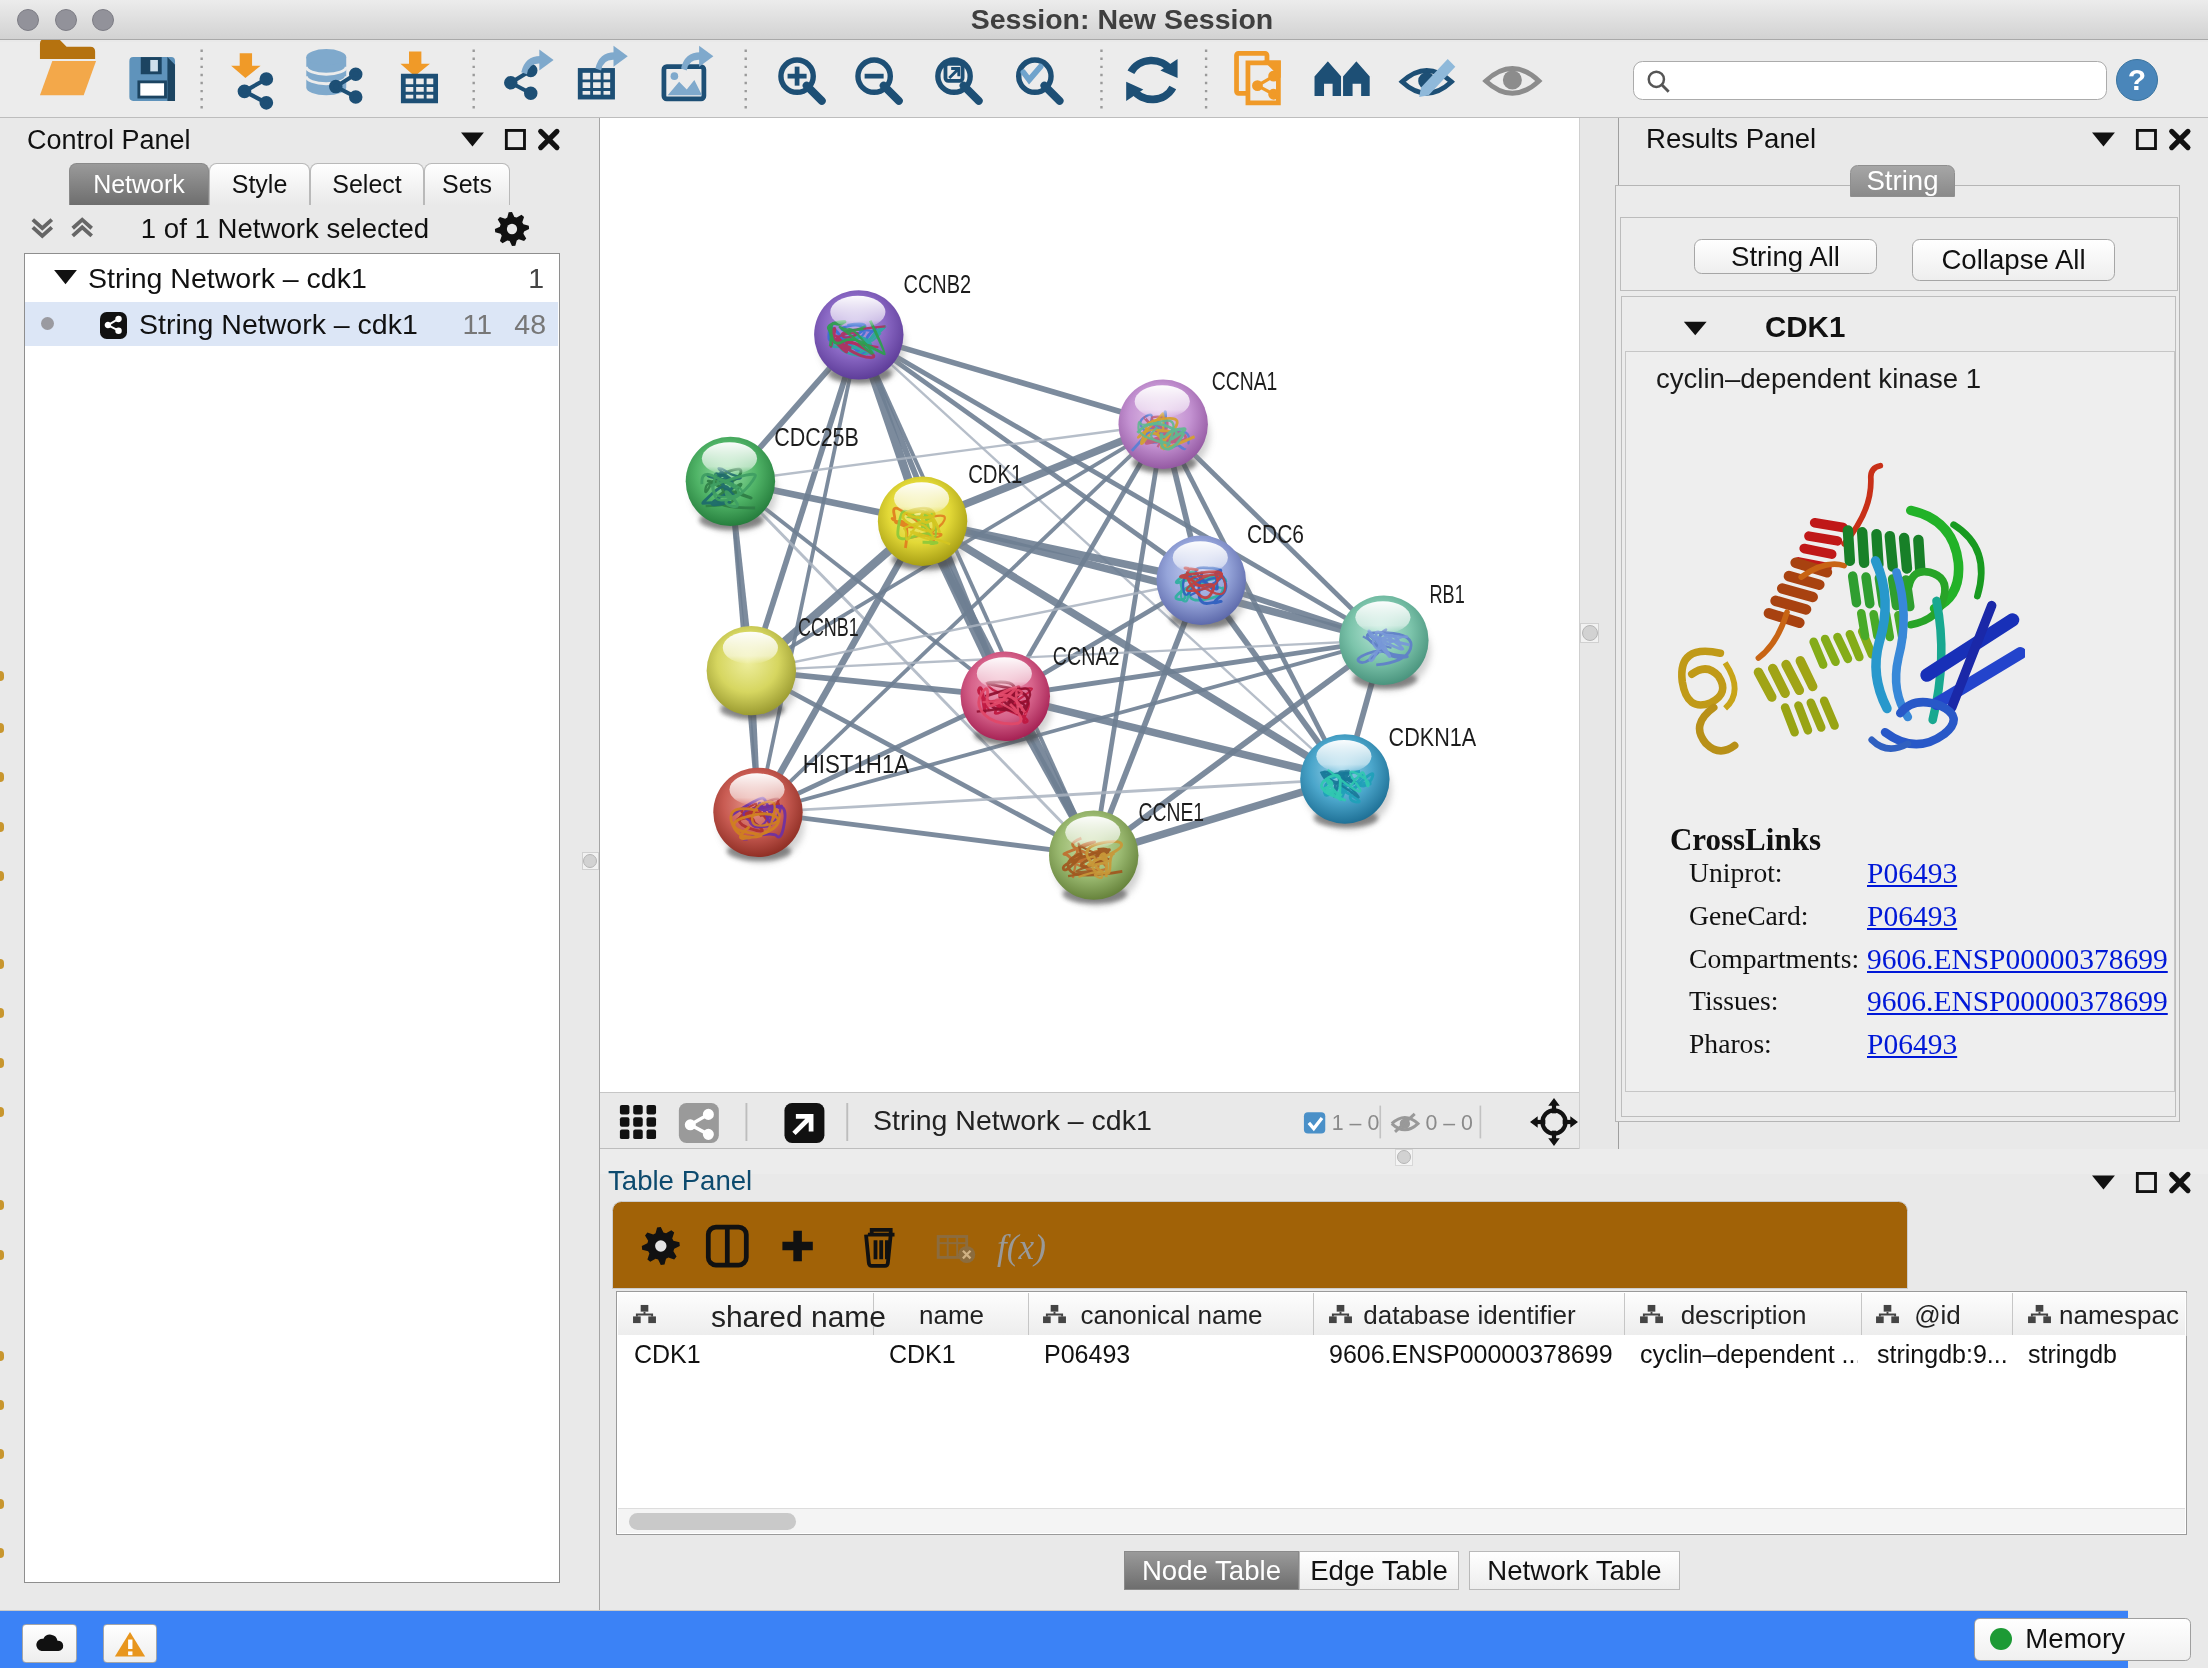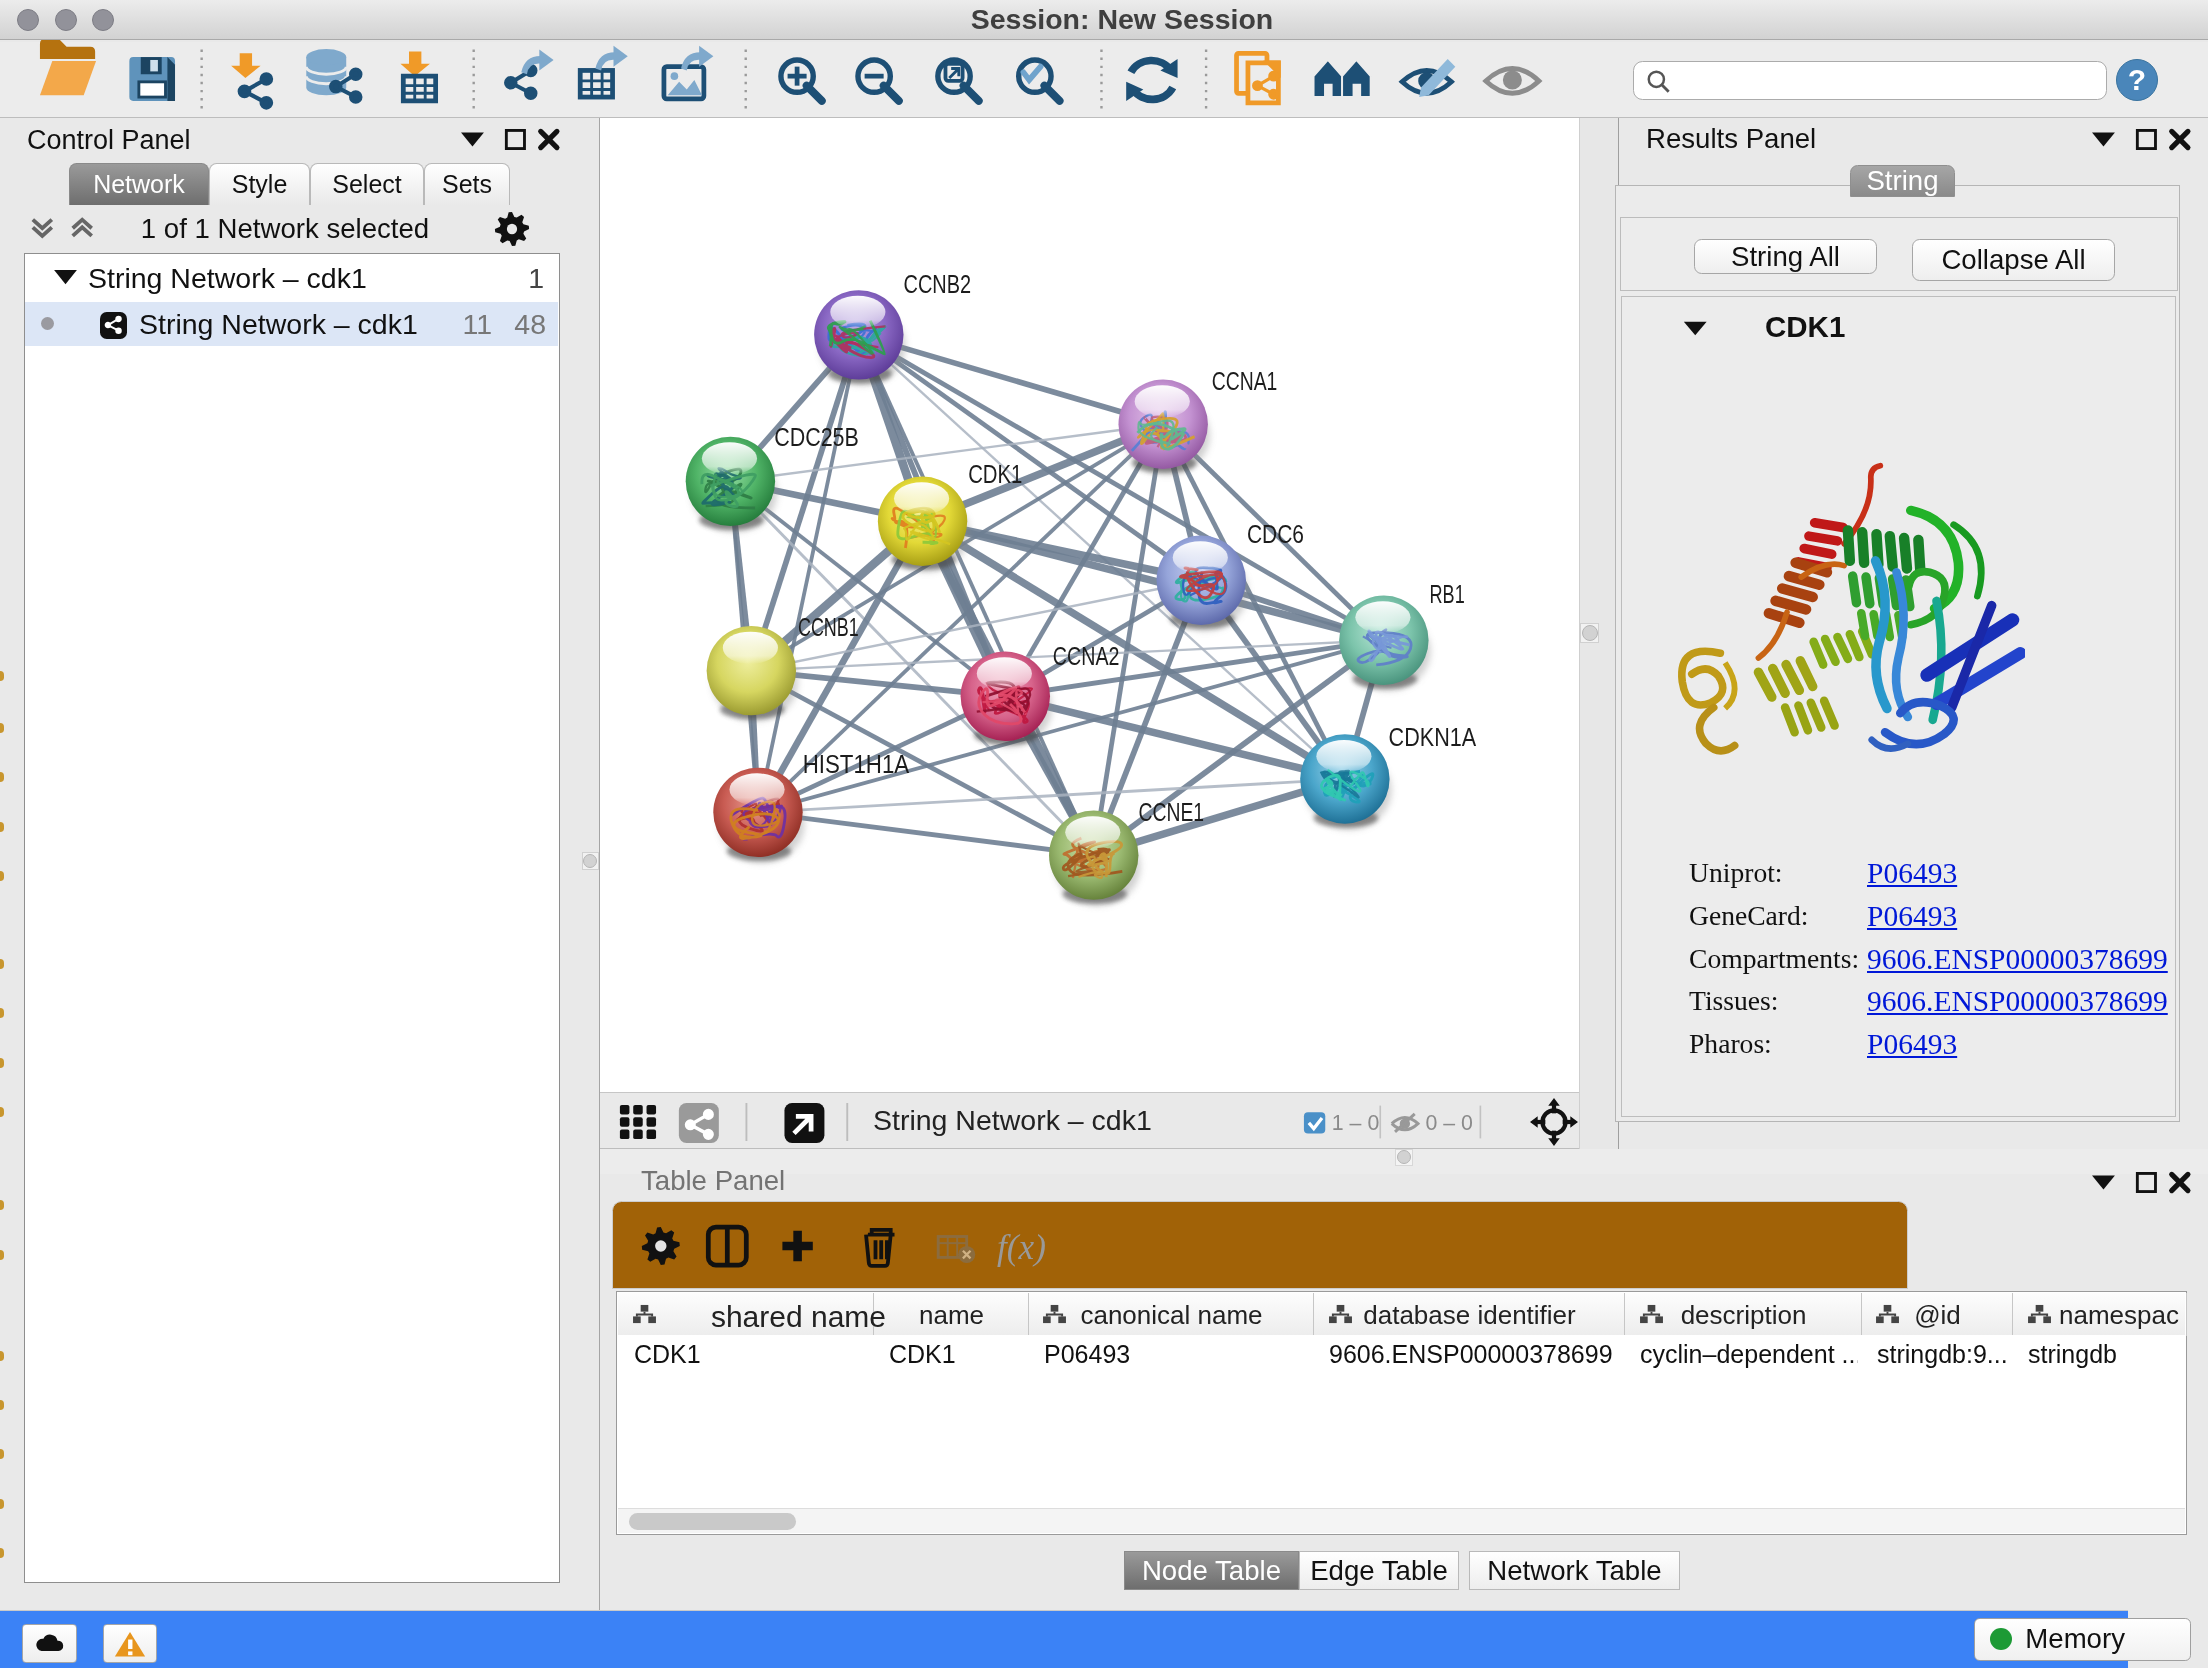--- a/index.html
+++ b/index.html
@@ -578,20 +578,24 @@
 <div class="abs" style="left:1620px;top:217px;width:558px;height:74px;background:#ececec;border:1.9px solid #bcbcbc"></div>
 <div class="abs" style="left:1850px;top:165px;width:105px;height:32px;background:linear-gradient(#a6a6a6,#8a8a8a);color:#fff;
 font-size:27.6px;display:flex;align-items:center;justify-content:center;border:1px solid #8f8f8f;border-radius:7.6px 7.6px 0 0">String</div>
 <div class="abs btn" style="left:1694px;top:239px;width:183px;height:35px">String All</div>
 <div class="abs btn" style="left:1912px;top:239px;width:203px;height:42px">Collapse All</div>
 <div class="abs" style="left:1621px;top:296px;width:555px;height:821px;background:#ececec;border:1.9px solid #bdbdbd">
 <svg class="abs" style="left:59px;top:22px" width="28.5" height="19" viewBox="0 0 30 20">
       <path d="M3,3 h24 l-12,14 z" fill="#111"></path>
     </svg>
 <div class="abs" style="left:143px;top:13.3px;font-size:29.5px;font-weight:bold;color:#111">CDK1</div>
+<div class="abs" style="left:2.9px;top:54px;width:550px;height:741px;background:#eeeeee;border:1.9px solid #c6c6c6">
+<div class="abs" style="left:30px;top:11.4px;font-size:27.6px;color:#1a1a1a">cyclin–dependent kinase 1</div>
+<div class="abs" style="left:44px;top:470px;font-family:'Liberation Serif',serif;font-size:31px;font-weight:bold;color:#111">CrossLinks</div>
+</div>
 </div>
 <svg class="abs" style="left:1668px;top:458px" width="357" height="300" viewBox="0 0 375 315">
     <path d="M185,90 q30,-35 28,-70 q0,-10 10,-12" stroke="#c83018" stroke-width="6" fill="none" stroke-linecap="round"></path>
     <path d="M137,109 L167,115" stroke="#c01818" stroke-width="10" stroke-linecap="round" fill="none"></path>
     <path d="M143,95 L172,101" stroke="#c01818" stroke-width="10" stroke-linecap="round" fill="none"></path>
     <path d="M148,82 L178,87" stroke="#c01818" stroke-width="10" stroke-linecap="round" fill="none"></path>
     <path d="M154,68 L184,73" stroke="#c01818" stroke-width="10" stroke-linecap="round" fill="none"></path>
     <path d="M106,163 L138,173" stroke="#a84210" stroke-width="11" stroke-linecap="round" fill="none"></path>
     <path d="M113,150 L145,159" stroke="#a84210" stroke-width="11" stroke-linecap="round" fill="none"></path>
     <path d="M120,137 L152,146" stroke="#a84210" stroke-width="11" stroke-linecap="round" fill="none"></path>
@@ -648,21 +652,21 @@
 <div class="abs" style="left:1689px;top:943px;font-family:'Liberation Serif',serif;font-size:27.6px;color:#111">Compartments:</div>
 <div class="abs" style="left:1867px;top:943px;font-family:'Liberation Serif',serif;font-size:29.5px;color:#0018d8;text-decoration:underline">9606.ENSP00000378699</div>
 <div class="abs" style="left:1689px;top:985px;font-family:'Liberation Serif',serif;font-size:27.6px;color:#111">Tissues:</div>
 <div class="abs" style="left:1867px;top:985px;font-family:'Liberation Serif',serif;font-size:29.5px;color:#0018d8;text-decoration:underline">9606.ENSP00000378699</div>
 <div class="abs" style="left:1689px;top:1028px;font-family:'Liberation Serif',serif;font-size:27.6px;color:#111">Pharos:</div>
 <div class="abs" style="left:1867px;top:1028px;font-family:'Liberation Serif',serif;font-size:29.5px;color:#0018d8;text-decoration:underline">P06493</div>
 <div class="abs" style="left:600px;top:1149px;width:1608px;height:25px;background:#ececec"></div>
 <div class="abs" style="left:1395px;top:1149px;width:18px;height:17px;background:#f4f4f4;border:1px solid #d8d8d8"></div>
 <div class="abs" style="left:1397px;top:1150px;width:14.3px;height:14.3px;border-radius:50%;background:#d2d2d2;border:1px solid #b5b5b5"></div>
 <div class="abs" style="left:600px;top:1174px;width:1608px;height:437px;background:#e9e9e9">
-<div class="abs" style="left:41px;top:-8.6px;font-size:27.6px;color:#737373">Table Panel</div>
+<div class="abs" style="left:8px;top:-8.6px;font-size:27.6px;color:#0c4a6e">Table Panel</div>
 </div>
 <svg class="abs" style="left:2092px;top:1169px" width="105" height="27" viewBox="0 0 110 28">
 <path d="M0.0,6.5600000000000005 h24 l-12.0,14.879999999999999 z" fill="#111"></path>
     <rect x="47.5" y="4.5" width="19" height="19" fill="none" stroke="#111" stroke-width="3"></rect>
     <g stroke="#111" stroke-width="5.4" stroke-linecap="round">
       <line x1="83.5" y1="5.5" x2="100.5" y2="22.5"></line>
       <line x1="100.5" y1="5.5" x2="83.5" y2="22.5"></line>
     </g>
   </svg>
 <div class="abs" style="left:612px;top:1201px;width:1296px;height:88px;background:#a16207;border:1.9px solid #cdcdcd;border-radius:9.5px 9.5px 0 0">

